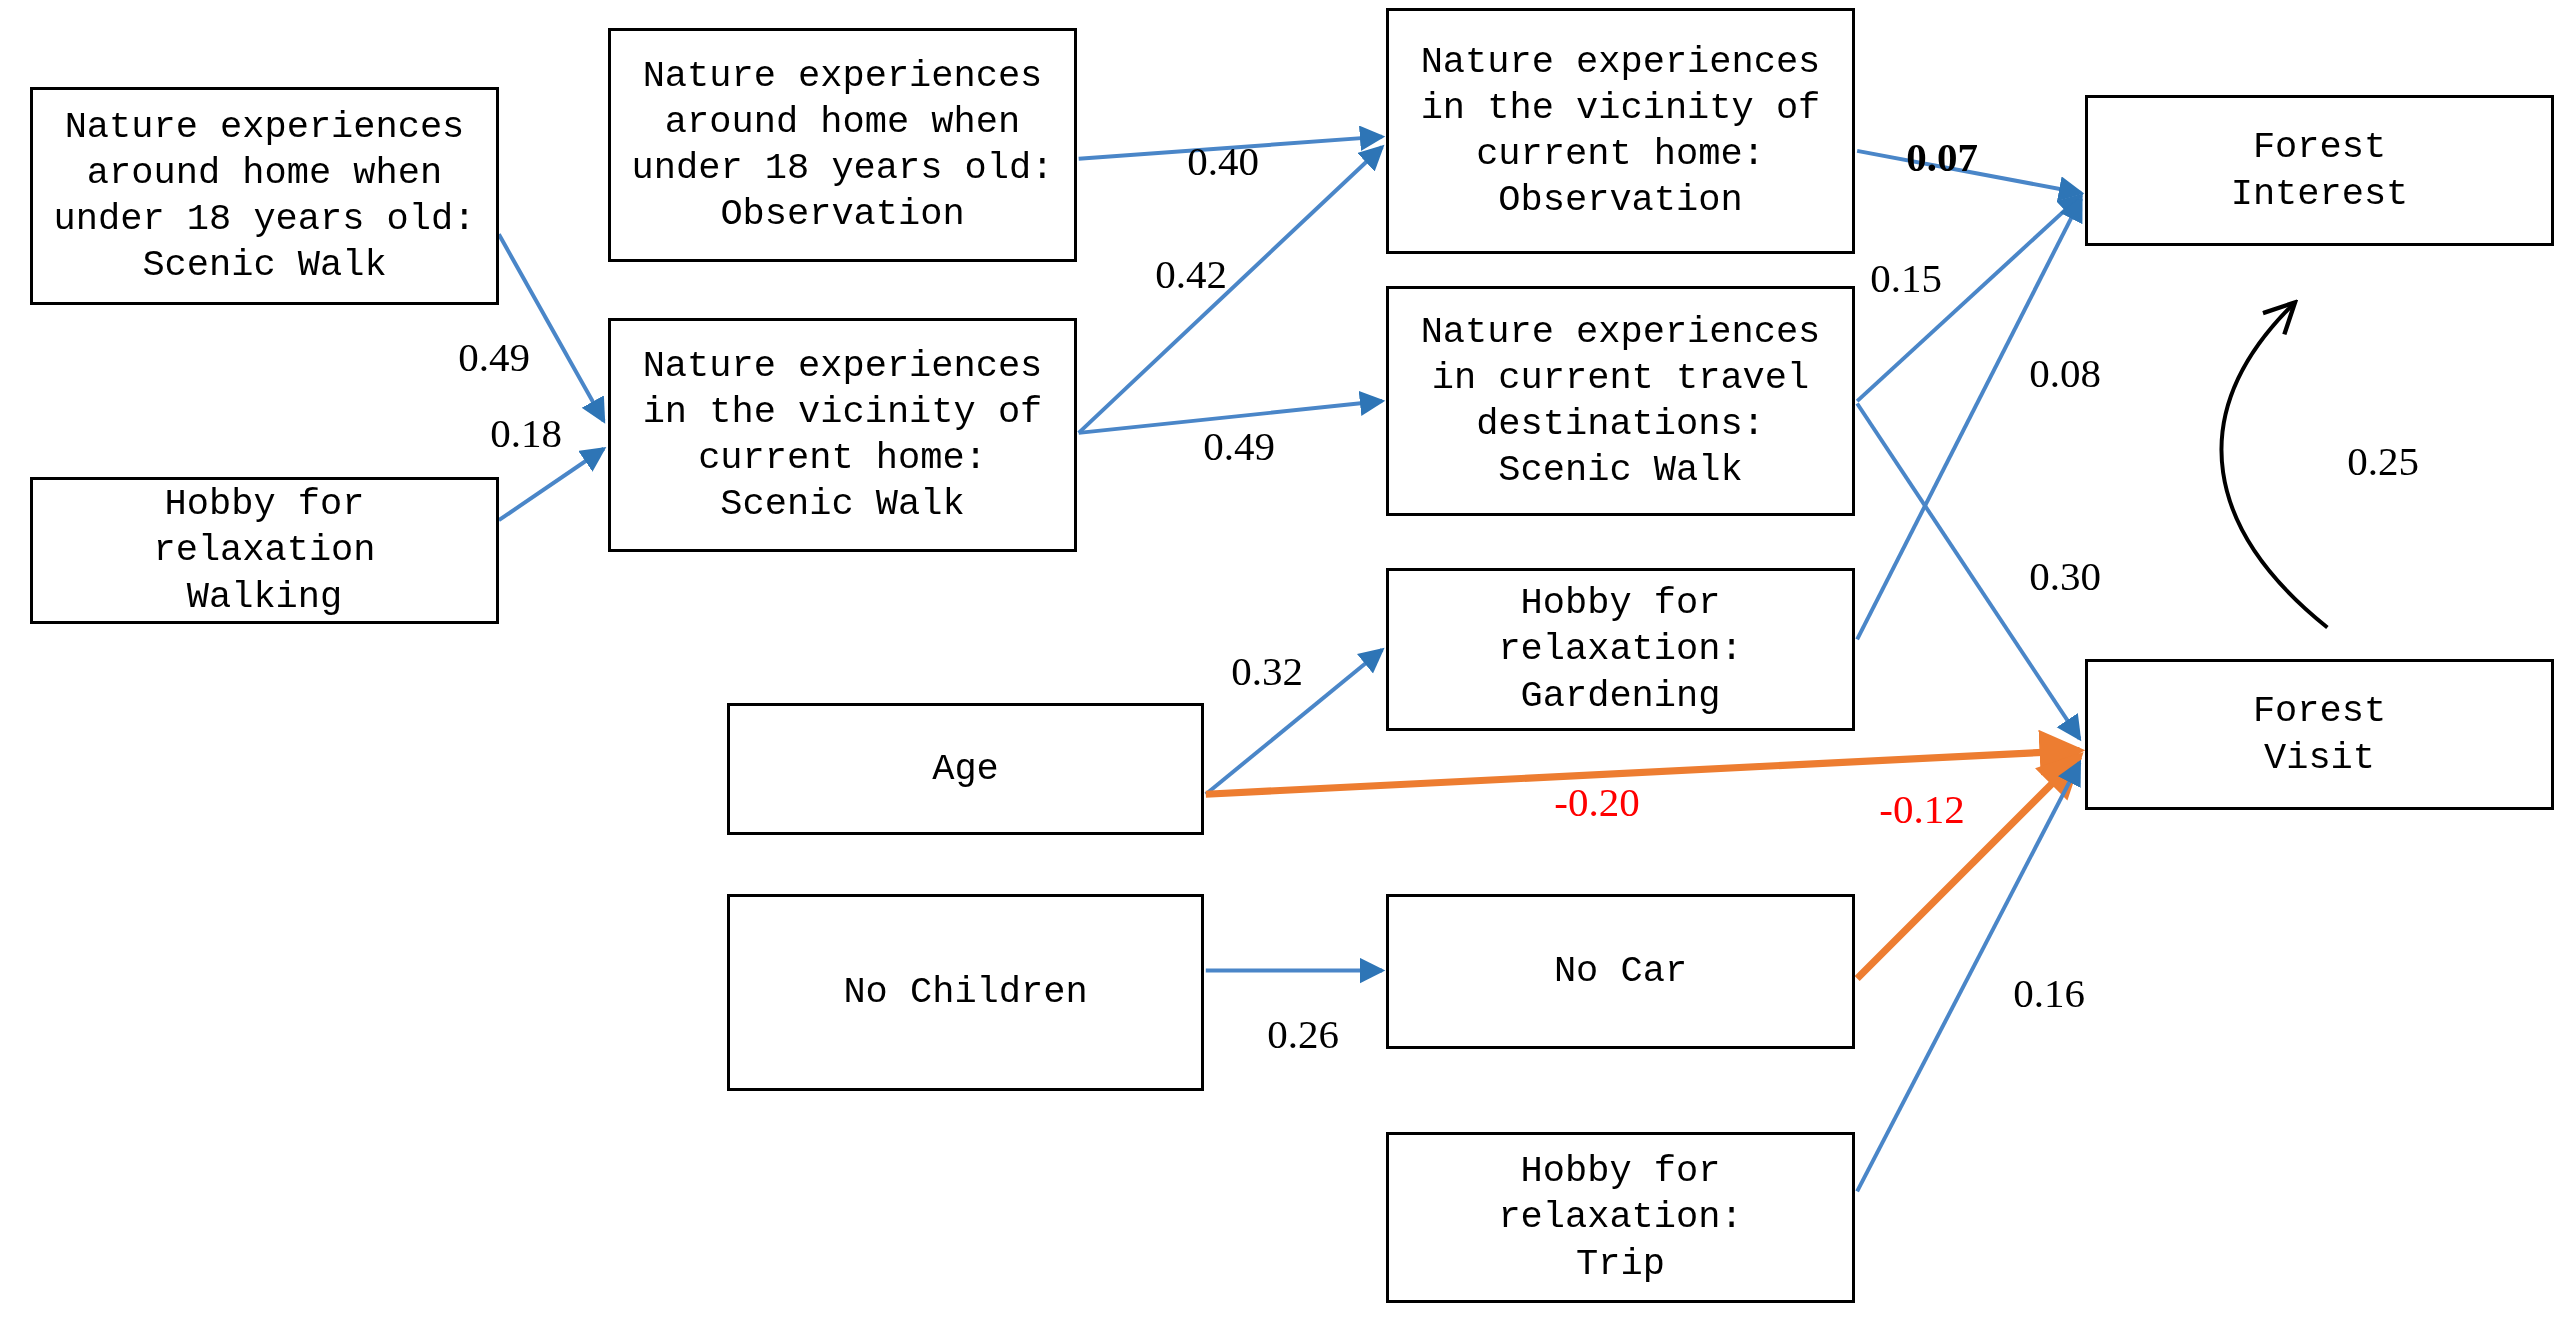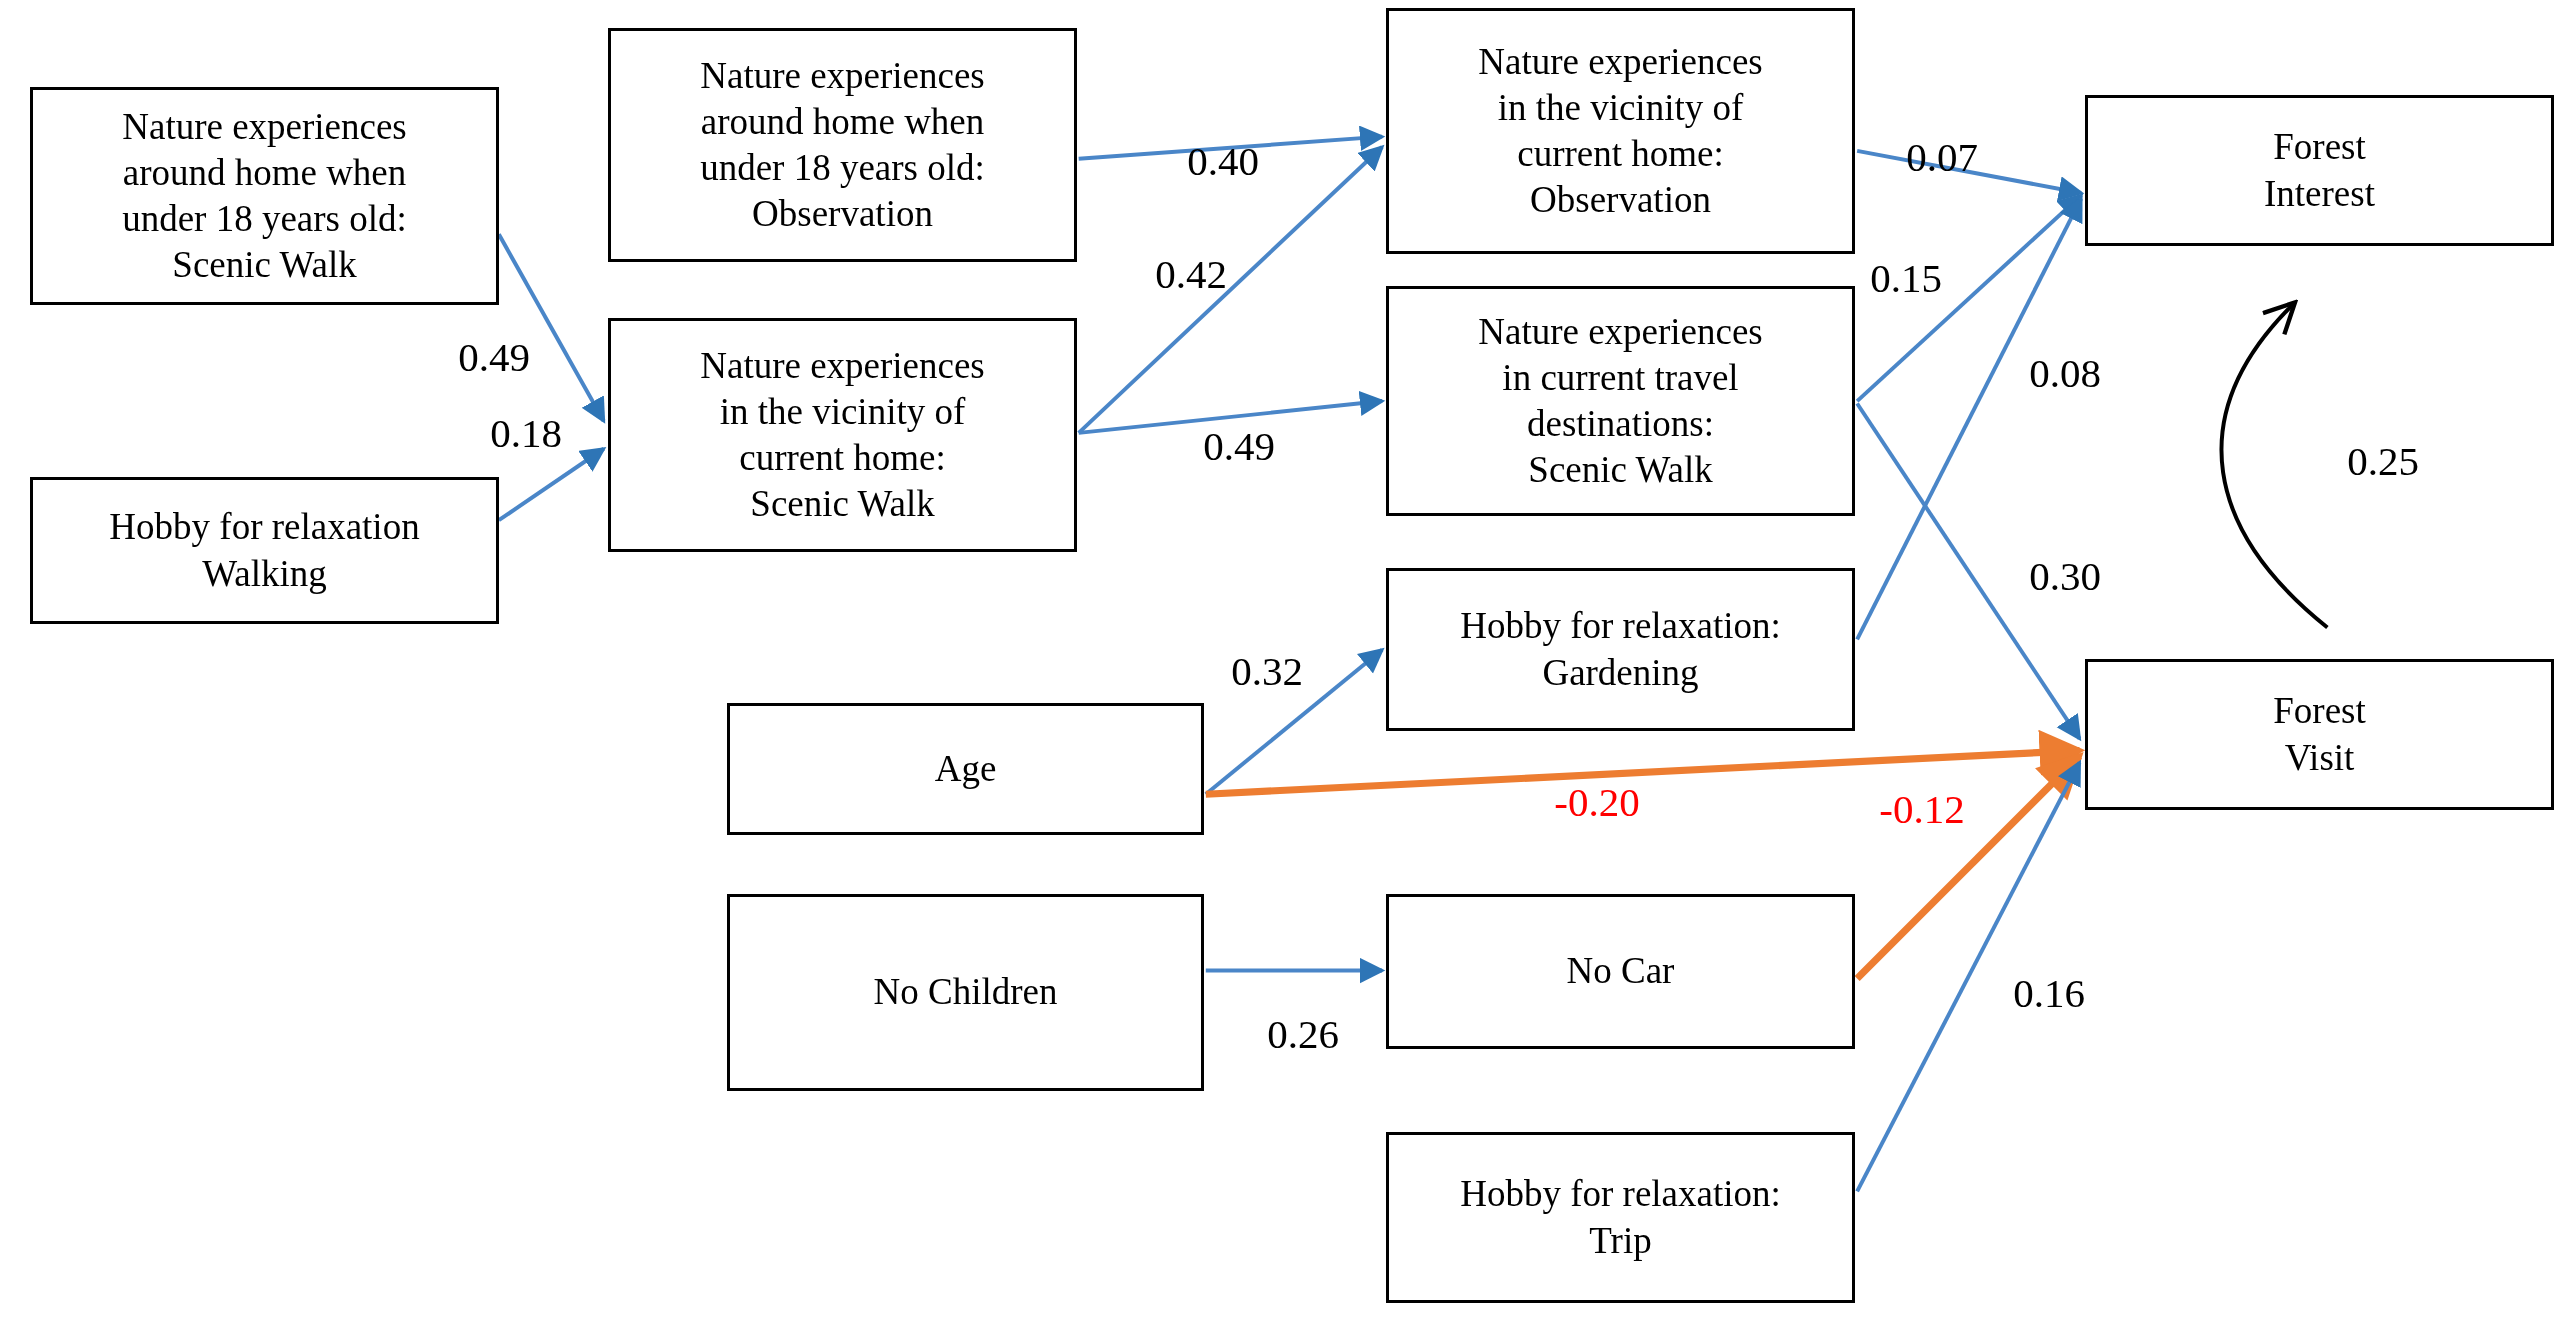--- a/index.html
+++ b/index.html
@@ -29,20 +29,21 @@
     background: #ffffff;
     display: flex;
     align-items: center;
     justify-content: center;
     text-align: center;
     line-height: 1.25;
     color: #000000;
     font-size: 37px;
     padding: 4.8px 11px;
     white-space: pre-line;
+    font-family: Liberation Mono, monospace;
   }
   .edge-label {
     position: absolute;
     font-size: 41px;
     color: #000000;
     white-space: nowrap;
     transform: translate(-50%, -50%);
     font-family: "Liberation Serif", "DejaVu Serif", serif;
   }
   .edge-label.neg {
@@ -122,21 +123,21 @@
     </div>
   <div id="labels-layer">
       <div class="edge-label" style="left: 494px; top: 357px;">0.49</div>
       <div class="edge-label" style="left: 526px; top: 433px;">0.18</div>
       <div class="edge-label" style="left: 1223px; top: 161px;">0.40</div>
       <div class="edge-label" style="left: 1191px; top: 274px;">0.42</div>
       <div class="edge-label" style="left: 1239px; top: 446px;">0.49</div>
       <div class="edge-label" style="left: 1267px; top: 671px;">0.32</div>
       <div class="edge-label neg" style="left: 1597px; top: 802px;">-0.20</div>
       <div class="edge-label" style="left: 1303px; top: 1034px;">0.26</div>
-      <div class="edge-label" style="left: 1942px; top: 157px;">0.07</div>
+      <div class="edge-label" style="left: 1942px; top: 157px; font-weight: bold;">0.07</div>
       <div class="edge-label" style="left: 1906px; top: 278px;">0.15</div>
       <div class="edge-label" style="left: 2065px; top: 373px;">0.08</div>
       <div class="edge-label" style="left: 2065px; top: 576px;">0.30</div>
       <div class="edge-label neg" style="left: 1922px; top: 809px;">-0.12</div>
       <div class="edge-label" style="left: 2049px; top: 993px;">0.16</div>
       <div class="edge-label" style="left: 2383px; top: 461px;">0.25</div>
     </div>
 
 </div>
 

